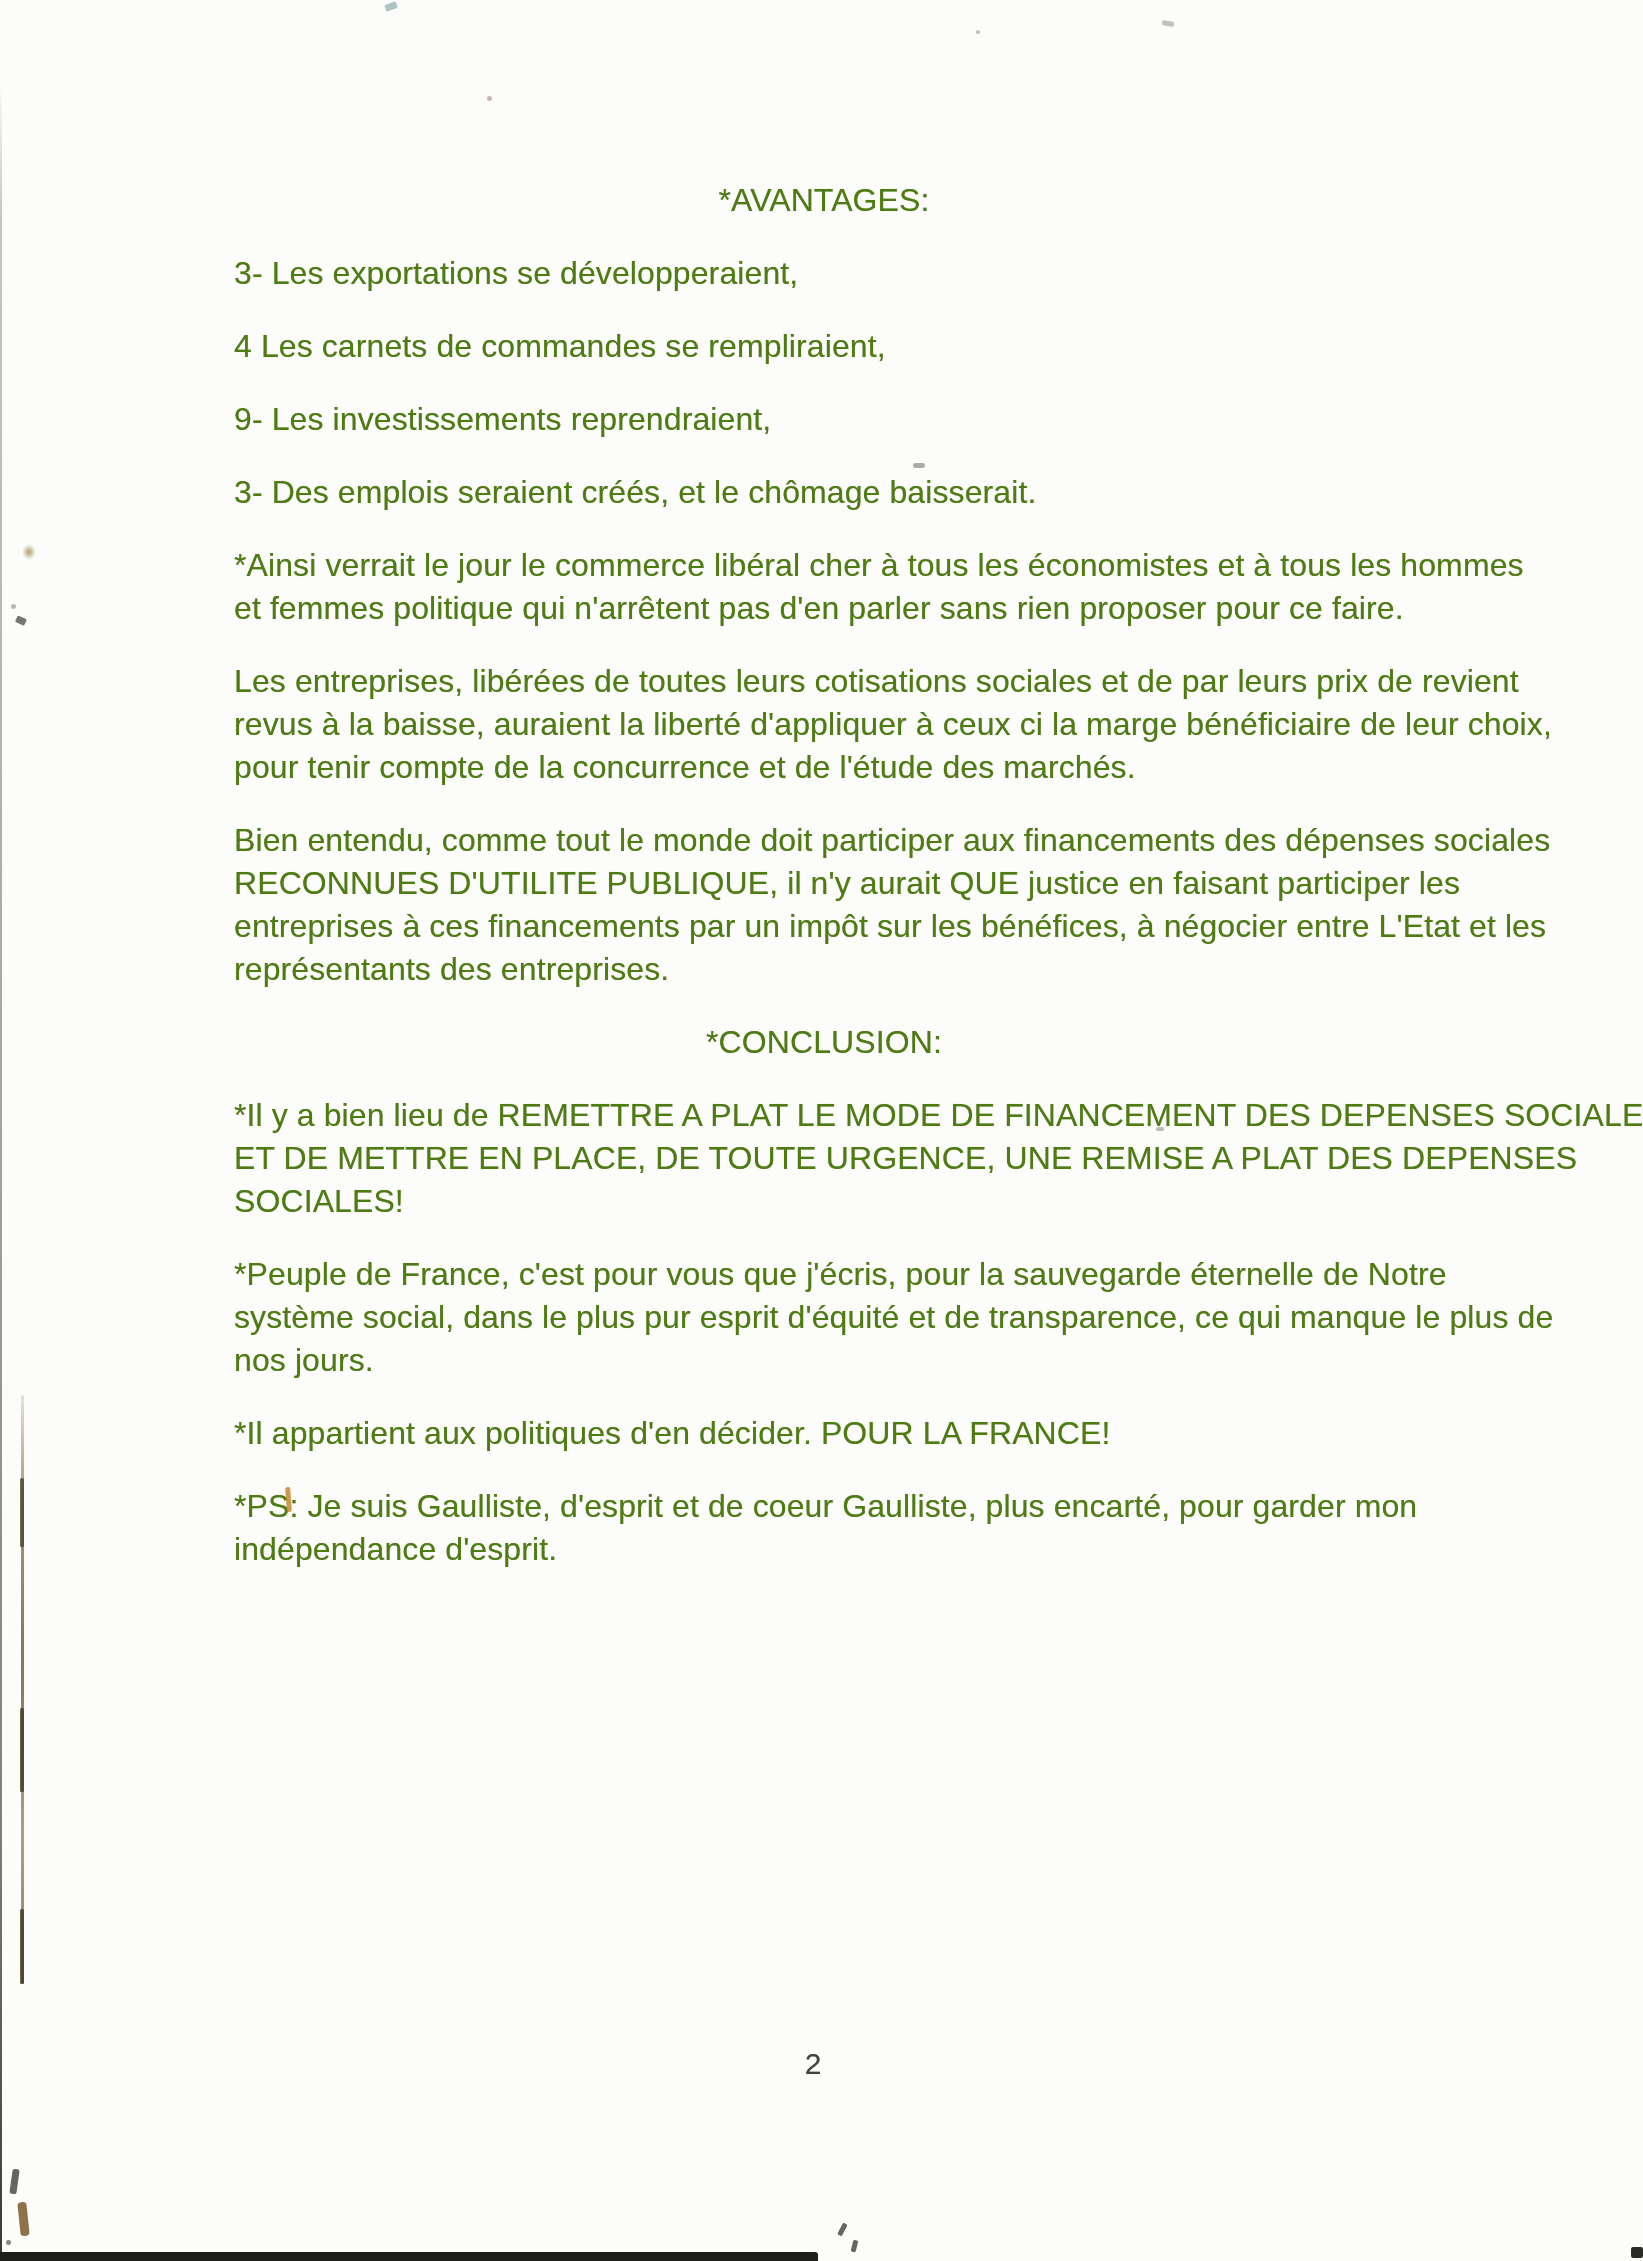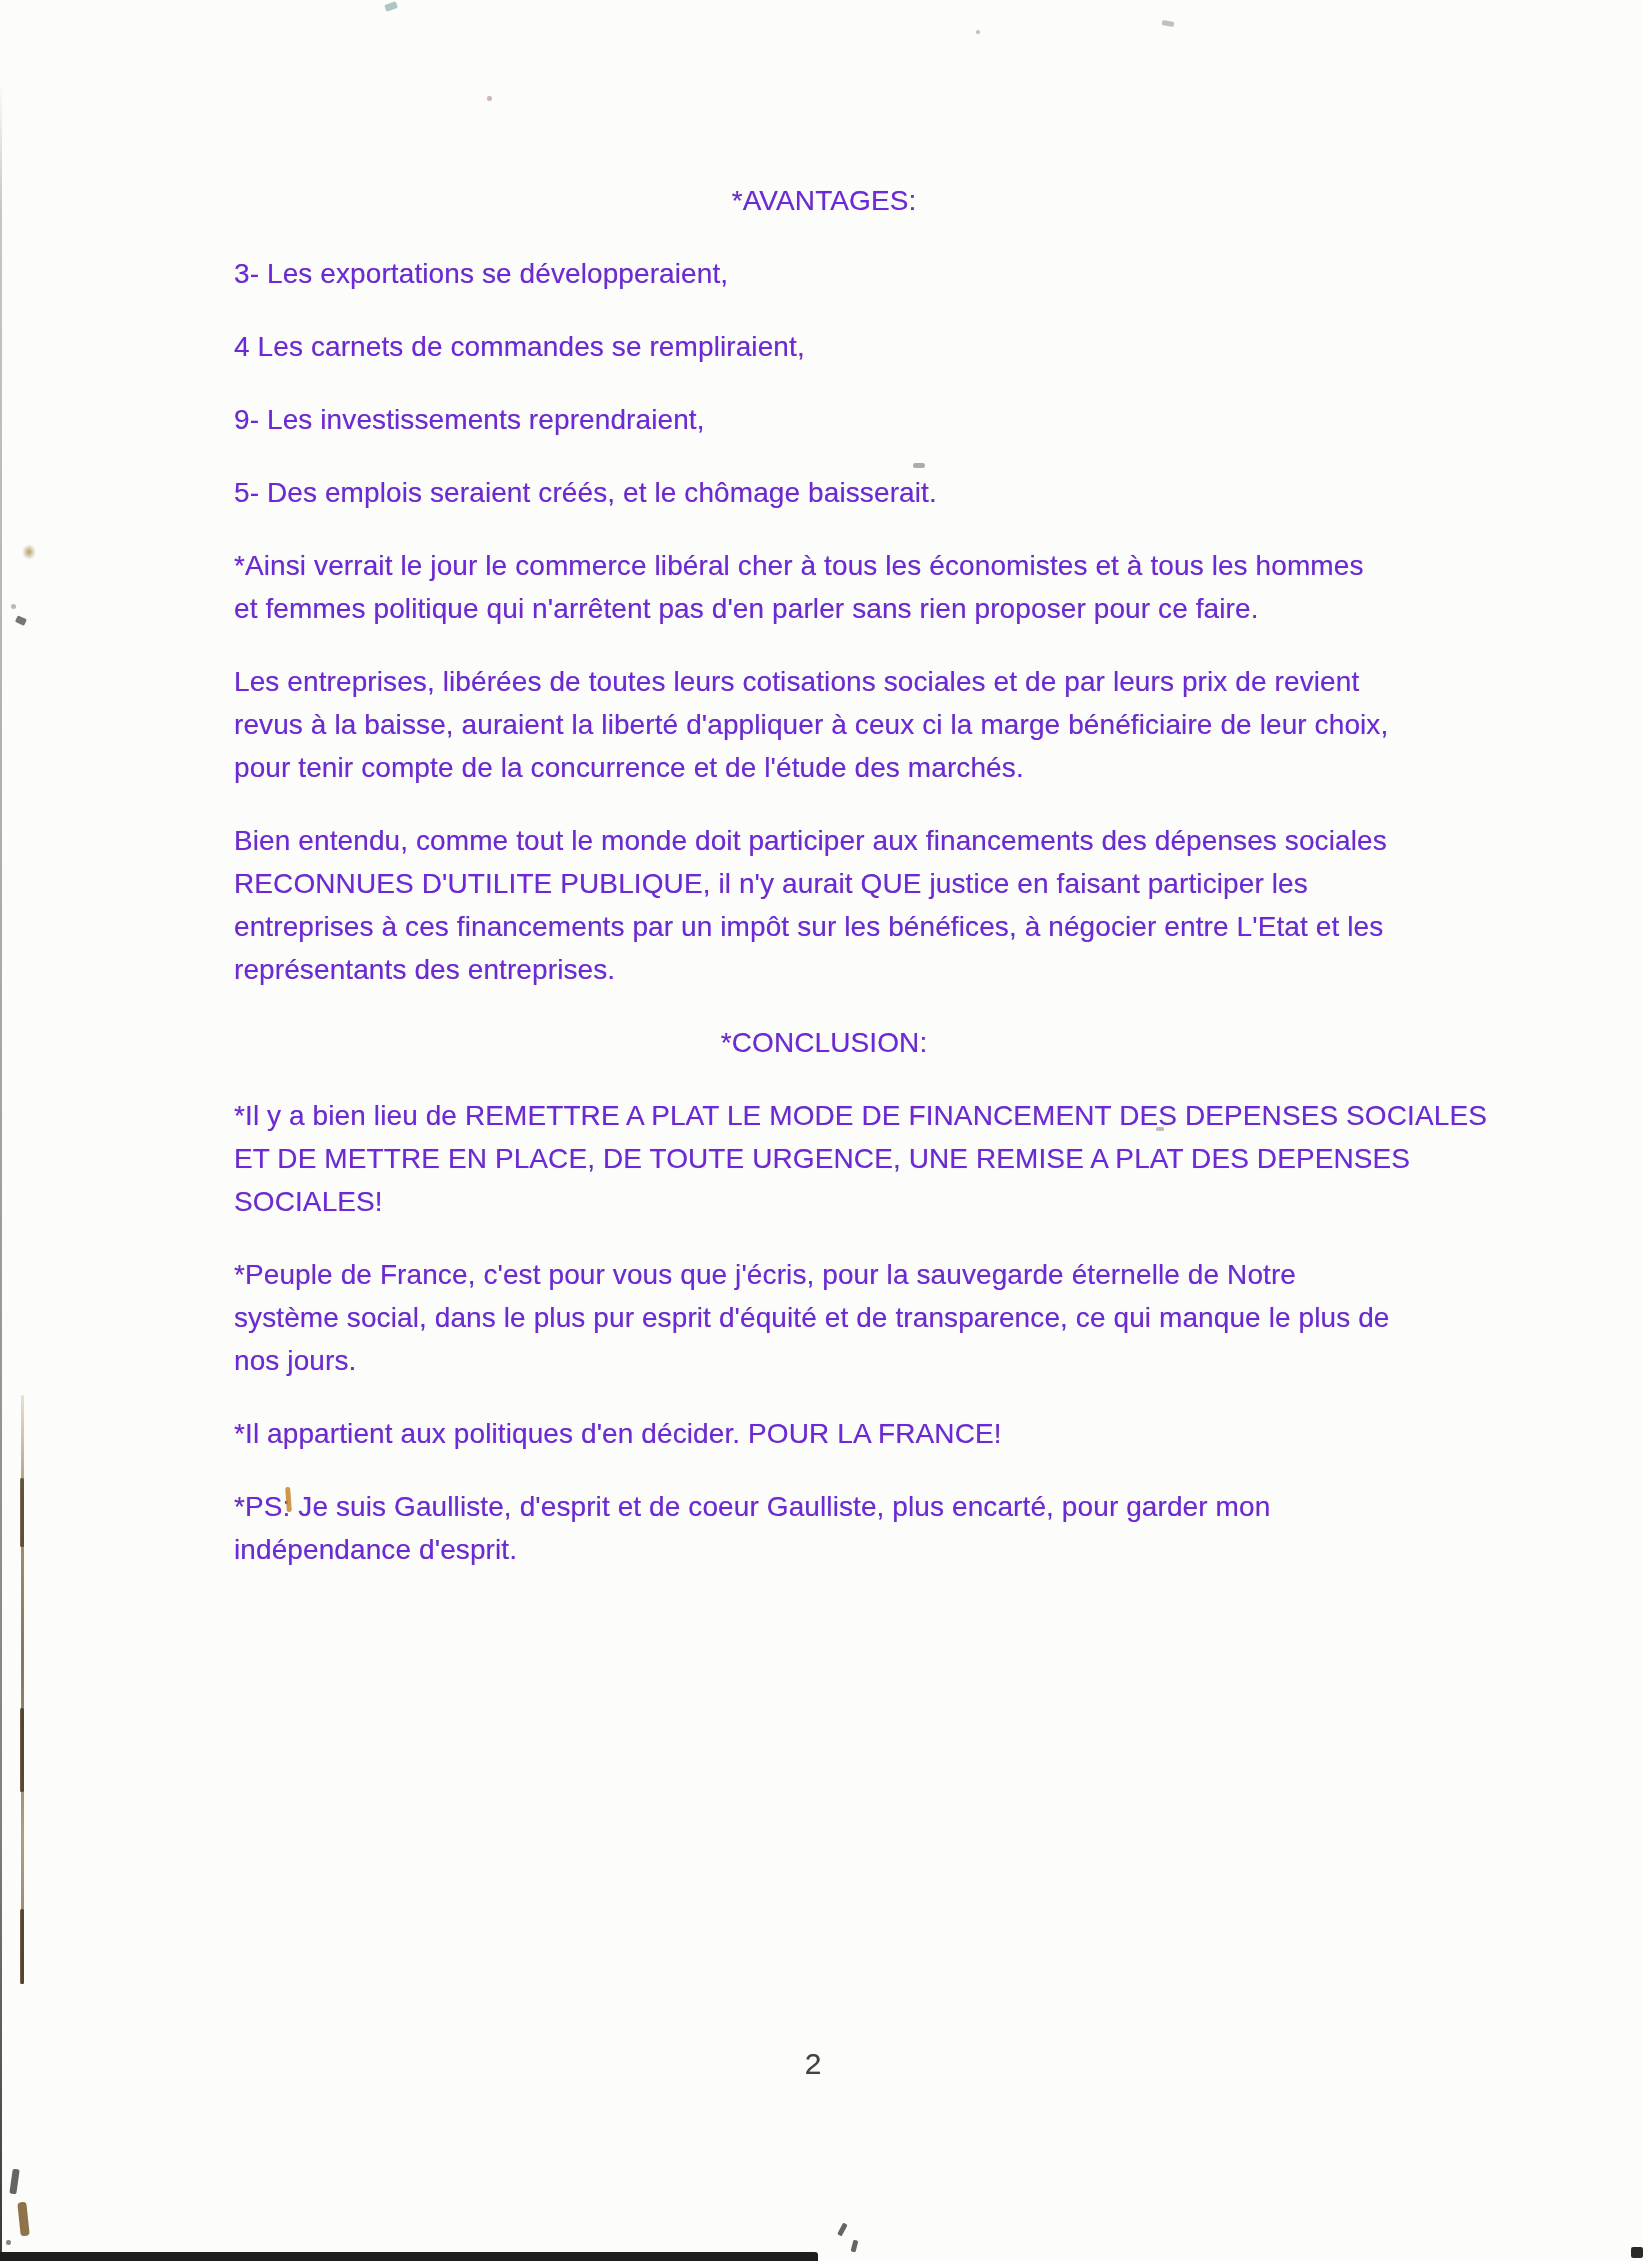--- a/index.html
+++ b/index.html
@@ -4,21 +4,21 @@
 <style>
   html,body{margin:0;padding:0;}
   body{
     width:1643px;height:2261px;position:relative;overflow:hidden;
     background:#fcfcfa;
     font-family:"Liberation Sans", sans-serif;
   }
   .page{position:absolute;inset:0;}
   .text-column{
     position:absolute;left:234px;top:179px;width:1180px;
-    color:#6d28d9;font-size:28px;line-height:43px;letter-spacing:0.1px;
+    color:#4d7c0f;font-size:32px;line-height:43px;letter-spacing:0.1px;
   }
   .text-column p{
     margin:0 0 30px 0;
     white-space:pre;
     text-shadow:0 0 0.7px rgba(64,63,58,0.45);
   }
   .text-column p.heading{text-align:center;}
   .page-number{
     position:absolute;left:783px;top:2047px;width:60px;
     font-size:30px;color:#44433e;text-align:center;
@@ -69,21 +69,21 @@
 </head>
 <body>
 
 <div class="page">
 
   <div class="text-column">
     <p class="heading">*AVANTAGES:</p>
     <p>3- Les exportations se développeraient,</p>
     <p>4 Les carnets de commandes se rempliraient,</p>
     <p>9- Les investissements reprendraient,</p>
-    <p>5- Des emplois seraient créés, et le chômage baisserait.</p>
+    <p>3- Des emplois seraient créés, et le chômage baisserait.</p>
     <p>*Ainsi verrait le jour le commerce libéral cher à tous les économistes et à tous les hommes
 et femmes politique qui n'arrêtent pas d'en parler sans rien proposer pour ce faire.</p>
     <p>Les entreprises, libérées de toutes leurs cotisations sociales et de par leurs prix de revient
 revus à la baisse, auraient la liberté d'appliquer à ceux ci la marge bénéficiaire de leur choix,
 pour tenir compte de la concurrence et de l'étude des marchés.</p>
     <p>Bien entendu, comme tout le monde doit participer aux financements des dépenses sociales
 RECONNUES D'UTILITE PUBLIQUE, il n'y aurait QUE justice en faisant participer les
 entreprises à ces financements par un impôt sur les bénéfices, à négocier entre L'Etat et les
 représentants des entreprises.</p>
     <p class="heading">*CONCLUSION:</p>

